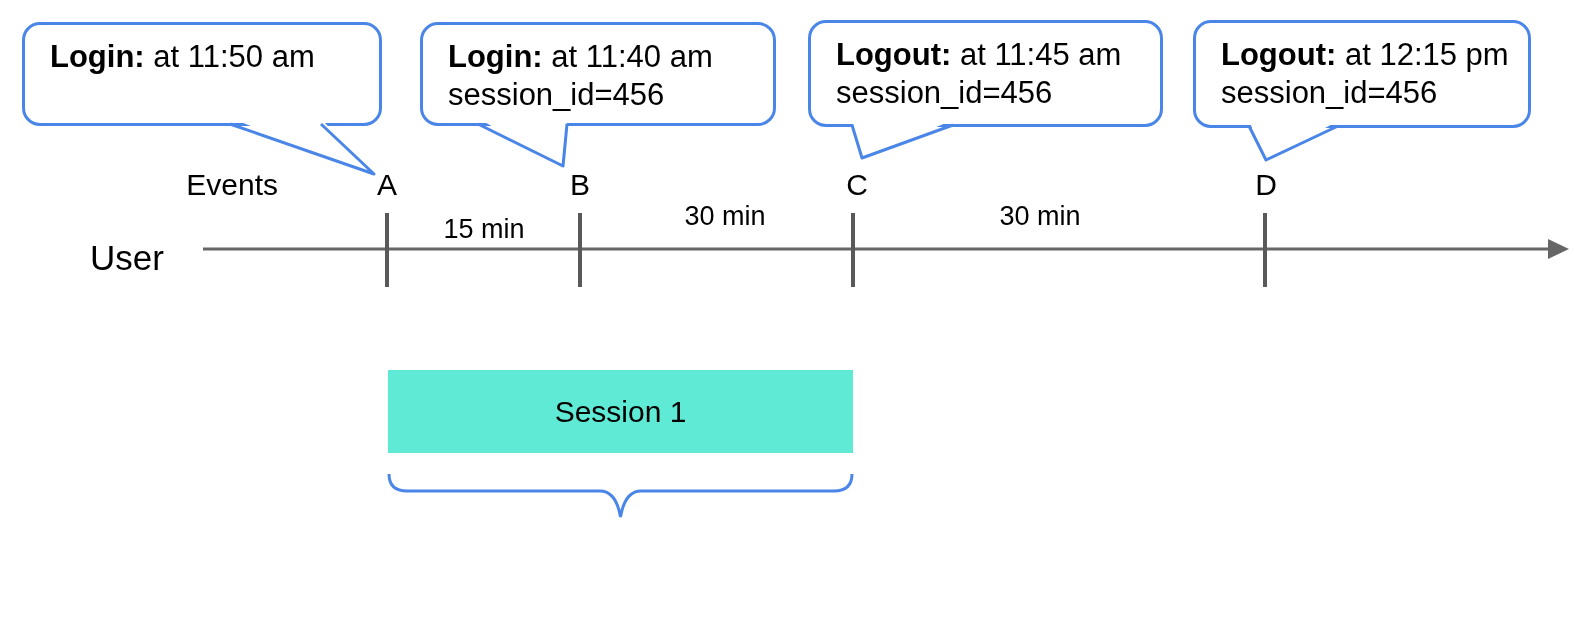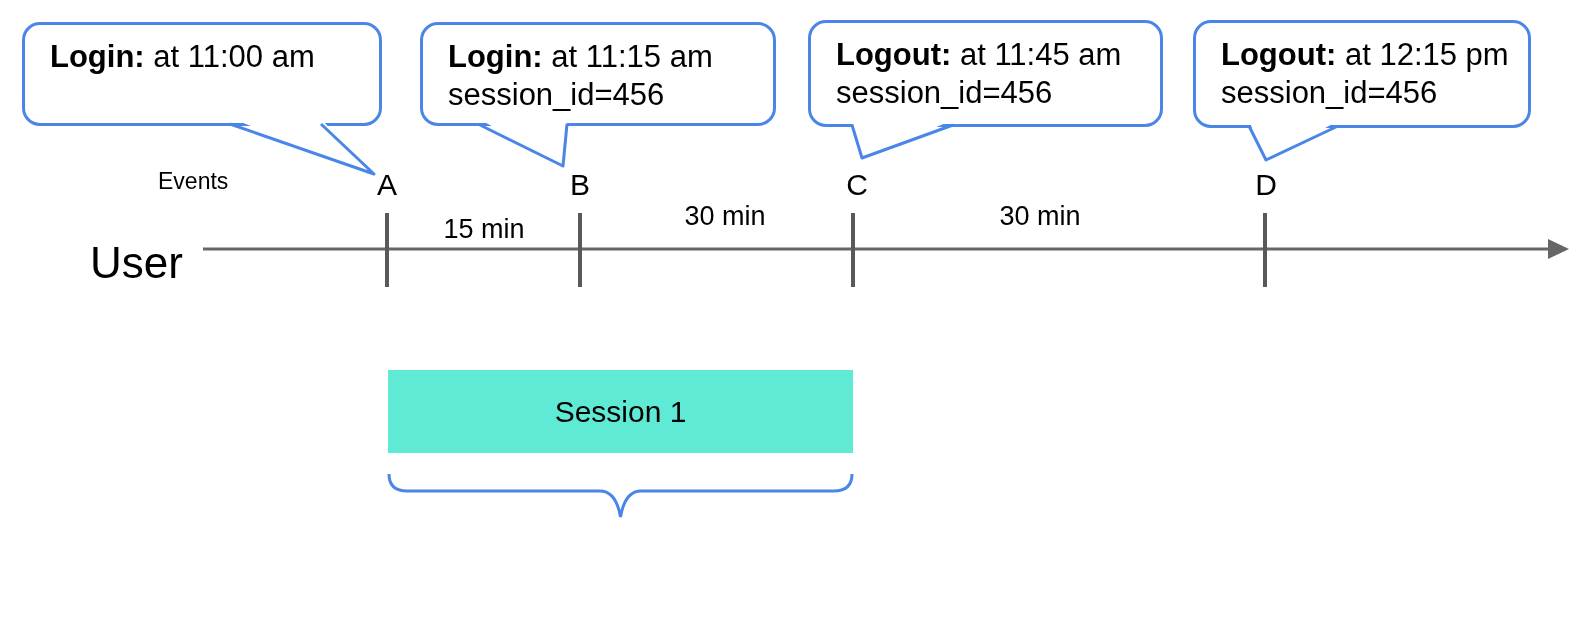--- a/index.html
+++ b/index.html
@@ -25,22 +25,22 @@
     z-index:2;
   }
   .callout .t-bold{font-weight:bold;}
   .tail-layer{z-index:3;}
   .callout-1{left:22px;top:22px;width:360px;height:104px;}
   .callout-2{left:420px;top:22px;width:356px;height:104px;}
   .callout-3{left:808px;top:20px;width:355px;height:107px;}
   .callout-4{left:1193px;top:20px;width:338px;height:108px;}
   
   .lbl{position:absolute;white-space:nowrap;}
-  .events-label{left:158px;top:168px;width:120px;text-align:left;font-size:23px;}
-  .user-label{left:90px;top:238px;font-size:44px;}
+  .events-label{left:158px;top:168px;width:120px;text-align:right;font-size:30px;}
+  .user-label{left:90px;top:238px;font-size:35px;}
   .point-label{top:168px;width:60px;text-align:center;font-size:30px;}
   .point-a{left:357px;}
   .point-b{left:550px;}
   .point-c{left:827px;}
   .point-d{left:1236px;}
   .interval-label{top:201px;width:120px;text-align:center;font-size:27px;}
   .interval-1{left:424px;margin-top:13px;}
   .interval-2{left:665px;}
   .interval-3{left:980px;}
   
@@ -55,26 +55,26 @@
     left:388px;top:577px;width:465px;text-align:center;font-size:33px;
   }
 </style>
 </head>
 <body>
 
 <div class="canvas">
 
   <div class="callout callout-1">
     <span class="t-bold">Login:</span>
-    <span>at 11:00 am</span><br>
+    <span>at 11:50 am</span><br>
   </div>
 
   <div class="callout callout-2">
     <span class="t-bold">Login:</span>
-    <span>at 11:15 am</span><br>
+    <span>at 11:40 am</span><br>
     <span>session_id=456</span>
   </div>
 
   <div class="callout callout-3">
     <span class="t-bold">Logout:</span>
     <span>at 11:45 am</span><br>
     <span>session_id=456</span>
   </div>
 
   <div class="callout callout-4">

